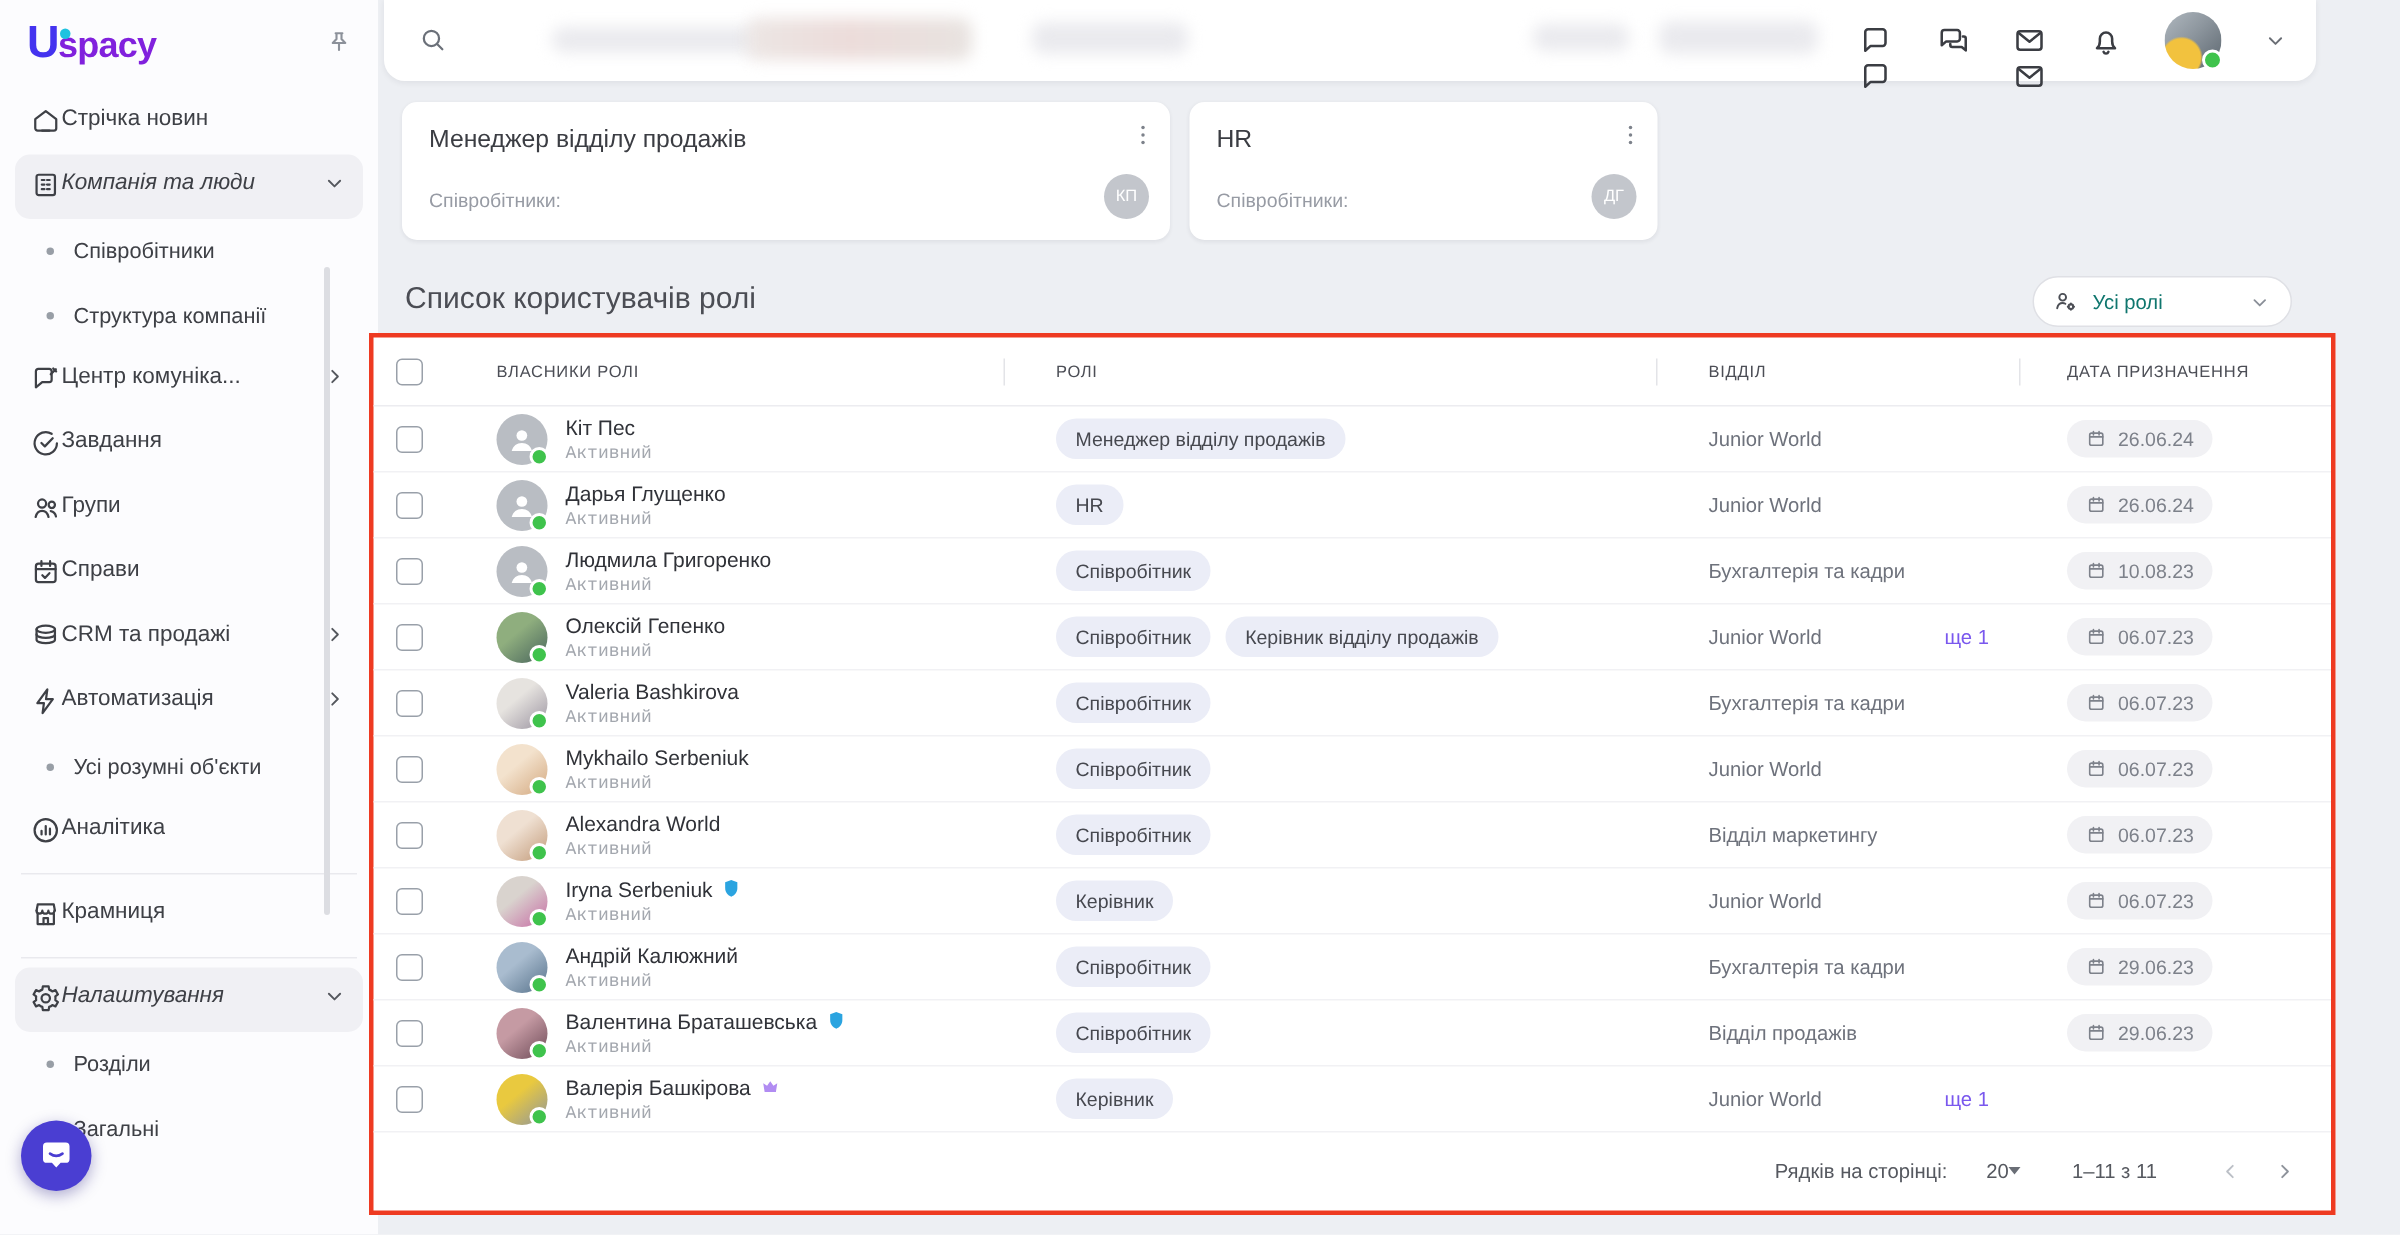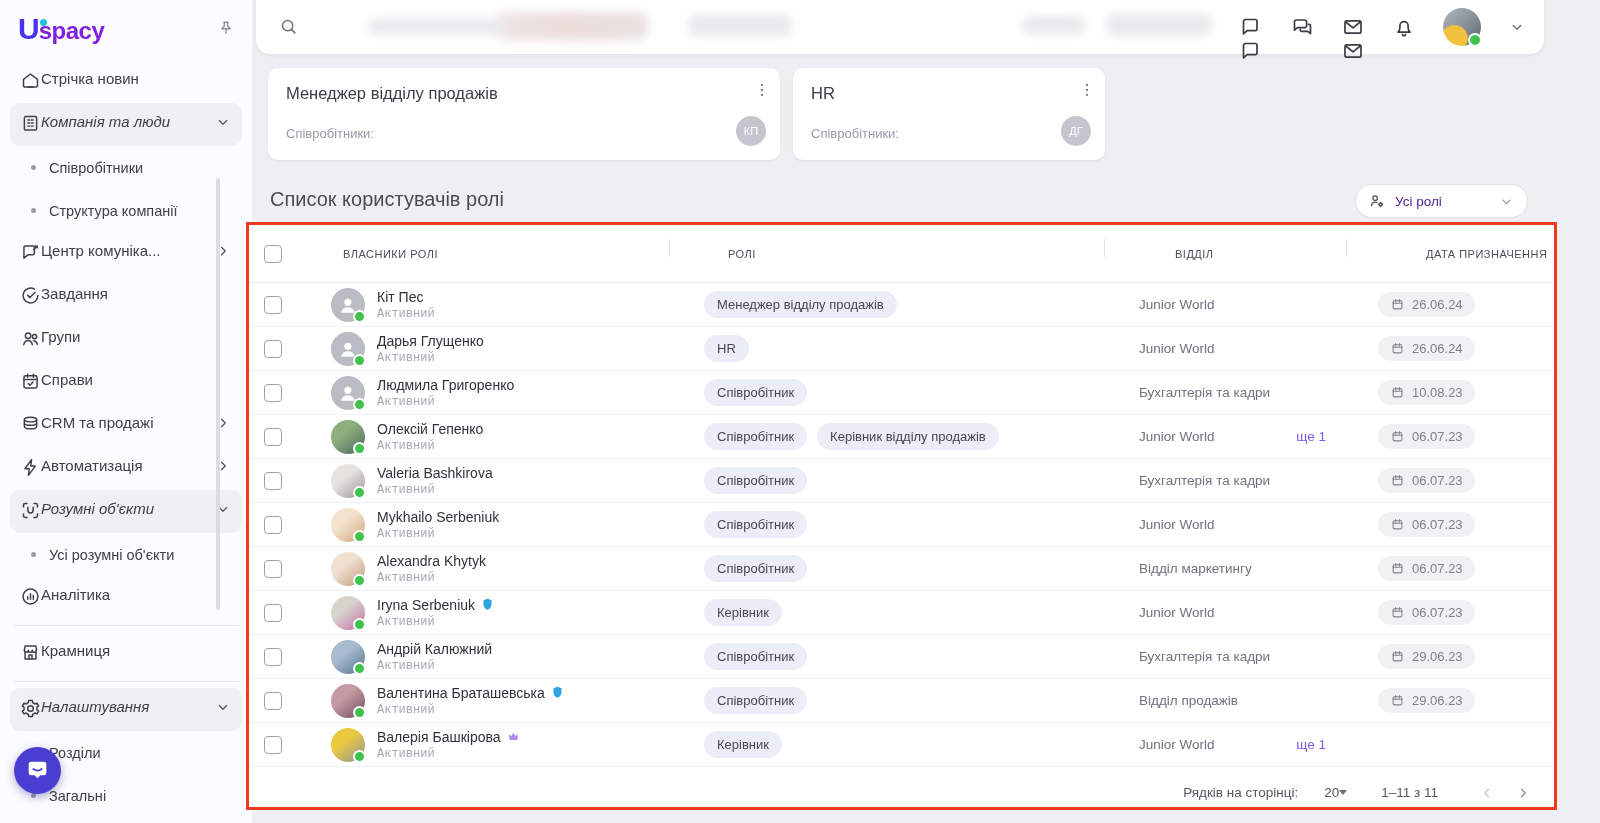--- a/index.html
+++ b/index.html
@@ -56,27 +56,27 @@
   .card .kebab{position:absolute;right:8px;top:12px;width:20px;height:20px;color:#7d828b;cursor:pointer;}
   .card .emp{position:absolute;left:18px;top:58px;font-size:13px;color:#979ba4;}
   .card .c-avatar{position:absolute;right:14px;top:48px;width:30px;height:30px;border-radius:50%;background:#c3c6cc;
                   color:#fff;font-size:11px;display:flex;align-items:center;justify-content:center;}
 
   
   .sec-title{position:absolute;left:270px;top:188px;font-size:20px;color:#4b4d54;}
   .filter{position:absolute;left:1355px;top:184px;width:173px;height:34px;box-sizing:border-box;background:#fff;
           border:1px solid #dfe0e5;border-radius:17px;display:flex;align-items:center;gap:9px;padding:0 12px;cursor:pointer;}
   .filter .f-icon{width:18px;height:18px;color:#4c4f56;flex:none;}
-  .filter .f-label{font-size:13.5px;color:#4c1d95;}
+  .filter .f-label{font-size:13.5px;color:#0f766e;}
   .filter .f-chev{margin-left:auto;width:17px;height:17px;color:#8a8f98;}
 
   
   .panel{position:absolute;left:246px;top:222px;width:1305px;height:582px;background:#fff;border:3px solid #ee3a21;}
-  .t-head{position:relative;height:58px;display:grid;grid-template-columns:67px 373px 435px 239px 1fr;
-          align-items:center;padding-left:15px;border-bottom:1px solid #ececf0;box-sizing:border-box;gap:12px;}
+  .t-head{position:relative;height:46px;display:grid;grid-template-columns:67px 373px 435px 239px 1fr;
+          align-items:center;padding-left:15px;border-bottom:1px solid #ececf0;box-sizing:border-box;}
   .t-head .hlabel{font-size:11px;font-weight:500;letter-spacing:.5px;color:#4c4e56;}
   .hdiv{position:absolute;top:14px;width:1px;height:18px;background:#e3e4e8;}
   .hdiv.d1{left:420px;}.hdiv.d2{left:855px;}.hdiv.d3{left:1097px;}
   .t-check{width:18px;height:18px;border:1.6px solid #99a0a9;border-radius:4px;background:#fff;box-sizing:border-box;cursor:pointer;}
   .t-row{height:44px;display:grid;grid-template-columns:67px 373px 435px 239px 1fr;align-items:center;
          padding-left:15px;border-bottom:1px solid #f1f1f4;box-sizing:border-box;}
   .cell{display:flex;align-items:center;min-width:0;}
   .c-owner{gap:12px;}
   .avatar{position:relative;width:34px;height:34px;border-radius:50%;flex:none;}
   .avatar.ph{background:#b9bdc3;}
@@ -218,34 +218,20 @@
               <path d="M13.2 3 5.6 13.4h5l-1 7.6 7.8-10.6h-5.2Z"></path>
             </svg>
           </div>
           <div class="s-label">Автоматизація</div>
           <div class="s-chev">
             <svg viewBox="0 0 24 24" fill="none" stroke="currentColor" stroke-width="1.7" stroke-linecap="round" stroke-linejoin="round">
               <path d="m10 7 5 5-5 5"></path>
             </svg>
           </div>
         </div>
-        <div class="side-item active">
-          <div class="s-icon">
-            <svg viewBox="0 0 24 24" fill="none" stroke="currentColor" stroke-width="1.7" stroke-linecap="round" stroke-linejoin="round">
-              <path d="M4 8V6a2 2 0 0 1 2-2h2M16 4h2a2 2 0 0 1 2 2v2M20 16v2a2 2 0 0 1-2 2h-2M8 20H6a2 2 0 0 1-2-2v-2"></path>
-              <path d="M9 8.2v3.6a3 3 0 0 0 6 0V8.2"></path>
-            </svg>
-          </div>
-          <div class="s-label">Розумні об'єкти</div>
-          <div class="s-chev">
-            <svg viewBox="0 0 24 24" fill="none" stroke="currentColor" stroke-width="1.7" stroke-linecap="round" stroke-linejoin="round">
-              <path d="m7 10 5 5 5-5"></path>
-            </svg>
-          </div>
-        </div>
         <div class="side-child">
           <div class="bullet"></div>
           <div class="s-label">Усі розумні об'єкти</div>
         </div>
         <div class="side-item">
           <div class="s-icon">
             <svg viewBox="0 0 24 24" fill="none" stroke="currentColor" stroke-width="1.7" stroke-linecap="round" stroke-linejoin="round">
               <circle cx="12" cy="12" r="8.5"></circle>
               <path d="M8.8 15.2v-2.8M12 15.2V8.8M15.2 15.2v-4.4"></path>
             </svg>
@@ -615,21 +601,21 @@
         </div>
         <div class="t-row">
           <div class="cell">
             <div class="t-check"></div>
           </div>
           <div class="cell c-owner">
             <div class="avatar" style="background: linear-gradient(140deg, rgb(239, 224, 210) 0%, rgb(239, 224, 210) 40%, rgb(194, 154, 121) 100%);">
               <div class="dot"></div>
             </div>
             <div class="nameblock">
-              <div class="name">Alexandra Khytyk</div>
+              <div class="name">Alexandra World</div>
               <div class="stat">Активний</div>
             </div>
           </div>
           <div class="cell c-roles">
             <div class="chip">Співробітник</div>
           </div>
           <div class="cell c-dept">
             <div class="dept">Відділ маркетингу</div>
           </div>
           <div class="cell">

